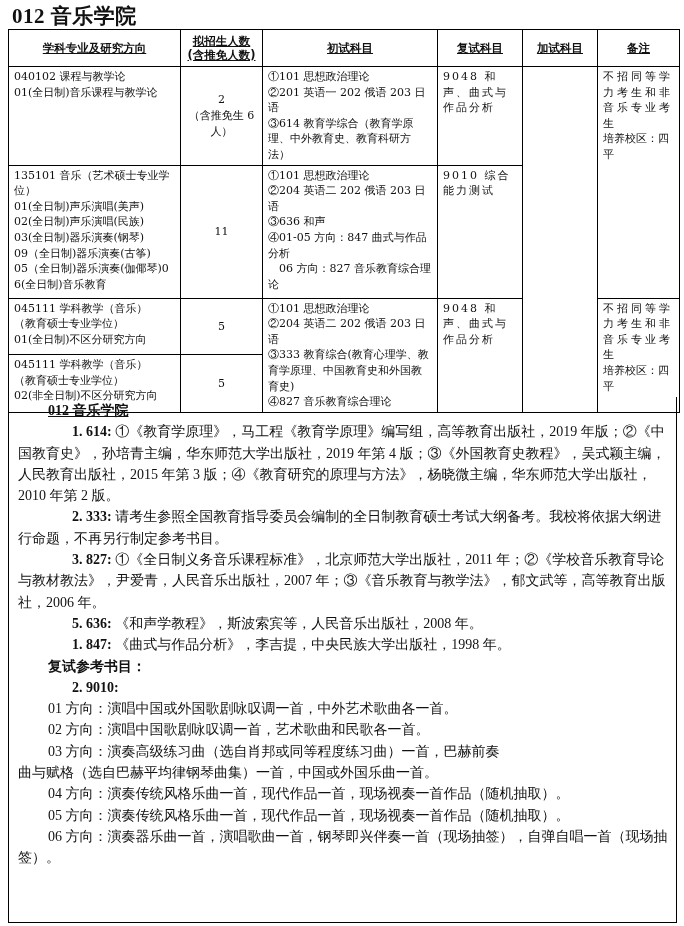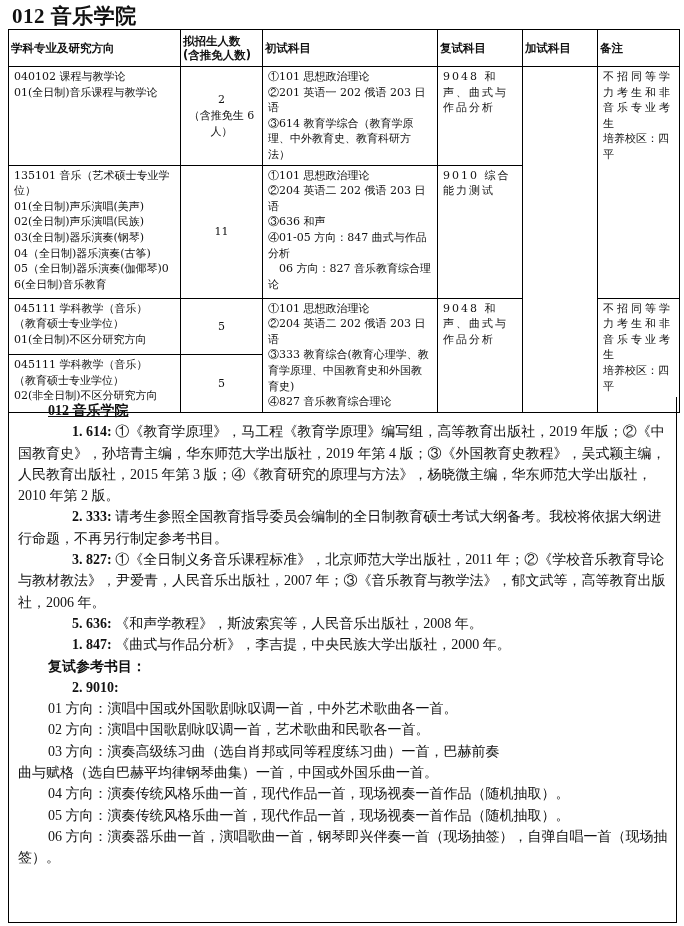--- a/index.html
+++ b/index.html
@@ -4,22 +4,22 @@
 <style>
   html, body { margin:0; padding:0; background:#fff; }
   body { width:684px; height:926px; position:relative; overflow:hidden;
          font-family:"DejaVu Serif","Liberation Serif",serif; color:#111; }
   .title { position:absolute; left:12px; top:2px; font-size:21px; font-weight:bold;
            font-family:"Liberation Serif","DejaVu Serif",serif; letter-spacing:0.5px; }
   table.main { position:absolute; left:8px; top:29px; width:671px; border-collapse:collapse;
                table-layout:fixed; }
   table.main td, table.main th { border:1.2px solid #000; vertical-align:top;
                font-size:11px; line-height:15.6px; padding:2px 5px; word-break:break-all; }
-  table.main th { font-weight:bold; font-size:11.5px; text-align:left; vertical-align:middle;
-               padding:4px 2px; line-height:14px; font-family:"DejaVu Sans","Liberation Sans",sans-serif; }
+  table.main th { font-weight:bold; font-size:11.5px; text-align:center; vertical-align:middle;
+               padding:4px 2px; line-height:14px; font-family:"DejaVu Sans","Liberation Sans",sans-serif;text-decoration:underline; }
   .center { text-align:center; vertical-align:middle !important; }
   .remark { letter-spacing:3px; }
   .notes { position:absolute; left:8px; top:397px; width:669px; height:526px;
            border:1.2px solid #000; border-top:none; box-sizing:border-box;
            font-family:"Liberation Serif","DejaVu Serif",serif; font-size:14px; line-height:21.3px;
            padding:3px 8px 0 9px; }
   .notes p { margin:0; }
   .ind { text-indent:30px; }
   .b { font-weight:bold;margin-left:24px; }
   .u { text-decoration:underline; font-weight:bold; }
@@ -73,21 +73,21 @@
       <div style="letter-spacing:0">培养校区：四平</div>
     </td>
   </tr>
 
   <tr style="height:133px">
     <td>
       <div>135101 音乐（艺术硕士专业学位）</div>
       <div>01(全日制)声乐演唱(美声)</div>
       <div>02(全日制)声乐演唱(民族)</div>
       <div>03(全日制)器乐演奏(钢琴)</div>
-      <div>04（全日制)器乐演奏(古筝)</div>
+      <div>09（全日制)器乐演奏(古筝)</div>
       <div>05（全日制)器乐演奏(伽倻琴)06(全日制)音乐教育</div>
     </td>
     <td class="center">11</td>
     <td>
       <div>①101 思想政治理论</div>
       <div>②204 英语二 202 俄语 203 日语</div>
       <div>③636 和声</div>
       <div>④01-05 方向：847 曲式与作品分析</div>
       <div>　06 方向：827 音乐教育综合理论</div>
     </td>
@@ -125,21 +125,21 @@
 </tbody>
   </table>
 
 <div class="notes">
   <p class="ind"><span class="u">012 音乐学院</span></p>
 
   <p class="ind"><span class="b">1. 614:</span><span> ①《教育学原理》，马工程《教育学原理》编写组，高等教育出版社，2019 年版；②《中国教育史》，孙培青主编，华东师范大学出版社，2019 年第 4 版；③《外国教育史教程》，吴式颖主编，人民教育出版社，2015 年第 3 版；④《教育研究的原理与方法》，杨晓微主编，华东师范大学出版社，2010 年第 2 版。</span></p>
   <p class="ind"><span class="b">2. 333:</span><span> 请考生参照全国教育指导委员会编制的全日制教育硕士考试大纲备考。我校将依据大纲进行命题，不再另行制定参考书目。</span></p>
   <p class="ind"><span class="b">3. 827:</span><span> ①《全日制义务音乐课程标准》，北京师范大学出版社，2011 年；②《学校音乐教育导论与教材教法》，尹爱青，人民音乐出版社，2007 年；③《音乐教育与教学法》，郁文武等，高等教育出版社，2006 年。</span></p>
   <p class="ind"><span class="b">5. 636:</span><span> 《和声学教程》，斯波索宾等，人民音乐出版社，2008 年。</span></p>
-  <p class="ind"><span class="b">1. 847:</span><span> 《曲式与作品分析》，李吉提，中央民族大学出版社，2000 年。</span></p>
+  <p class="ind"><span class="b">1. 847:</span><span> 《曲式与作品分析》，李吉提，中央民族大学出版社，1998 年。</span></p>
 
   <p class="ind b">复试参考书目：</p>
   <p class="ind"><span class="b">2. 9010:</span></p>
 
   <p class="ind">01 方向：演唱中国或外国歌剧咏叹调一首，中外艺术歌曲各一首。</p>
   <p class="ind">02 方向：演唱中国歌剧咏叹调一首，艺术歌曲和民歌各一首。</p>
   <p class="ind">03 方向：演奏高级练习曲（选自肖邦或同等程度练习曲）一首，巴赫前奏</p>
   <p>曲与赋格（选自巴赫平均律钢琴曲集）一首，中国或外国乐曲一首。</p>
   <p class="ind">04 方向：演奏传统风格乐曲一首，现代作品一首，现场视奏一首作品（随机抽取）。</p>
   <p class="ind">05 方向：演奏传统风格乐曲一首，现代作品一首，现场视奏一首作品（随机抽取）。</p>

